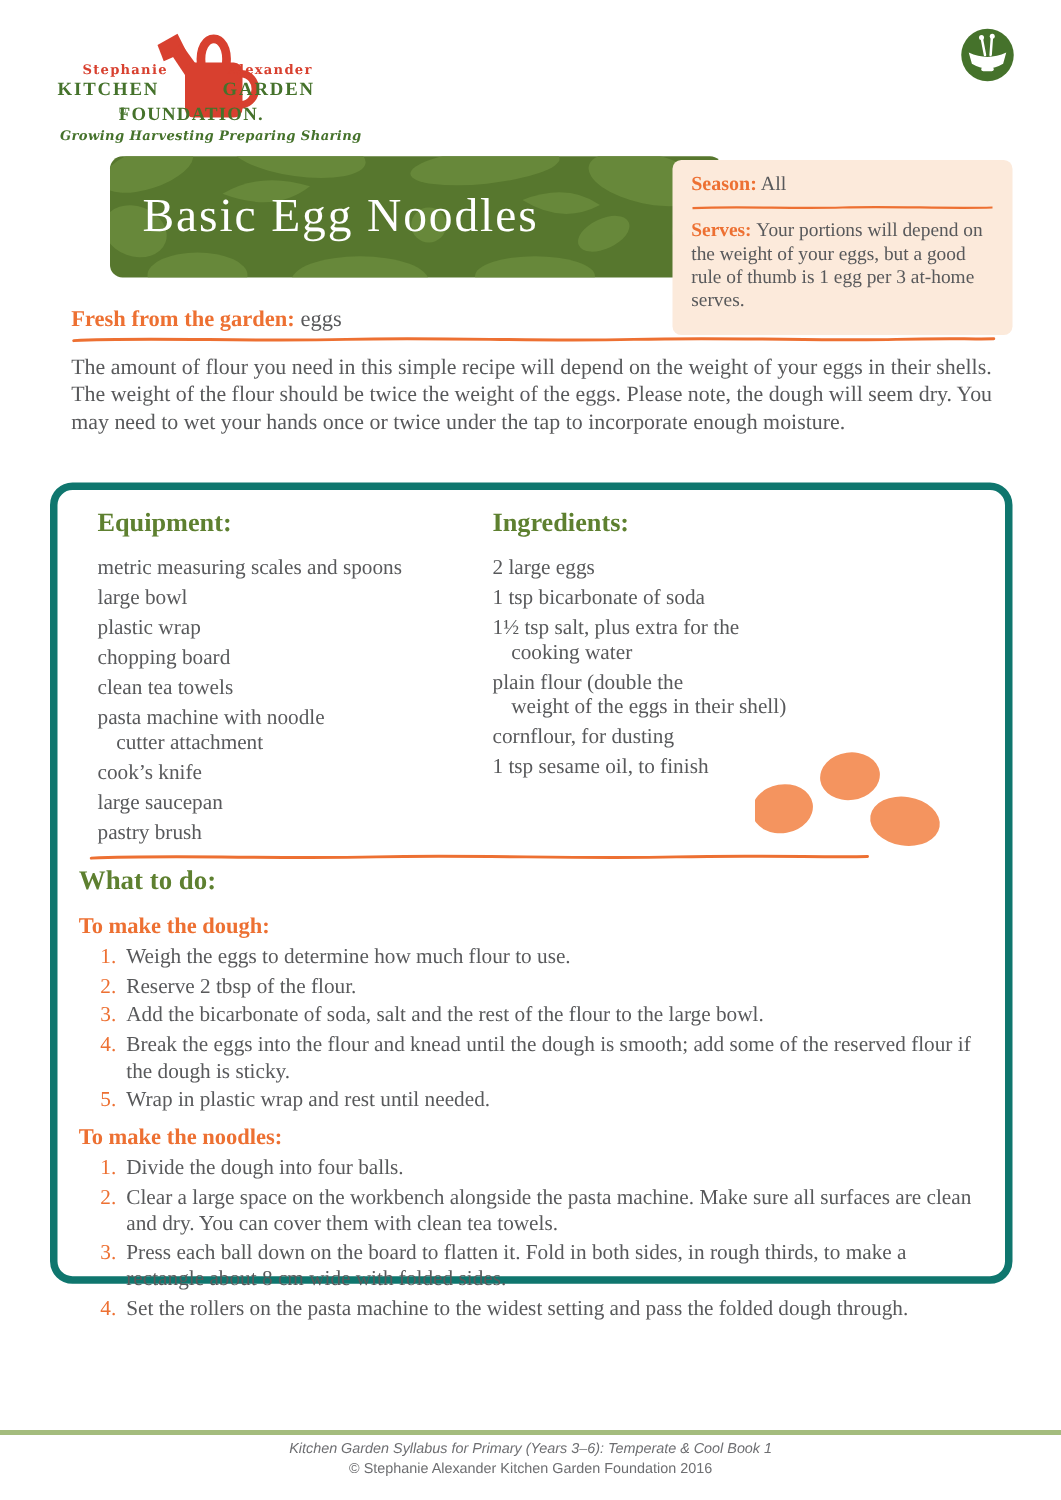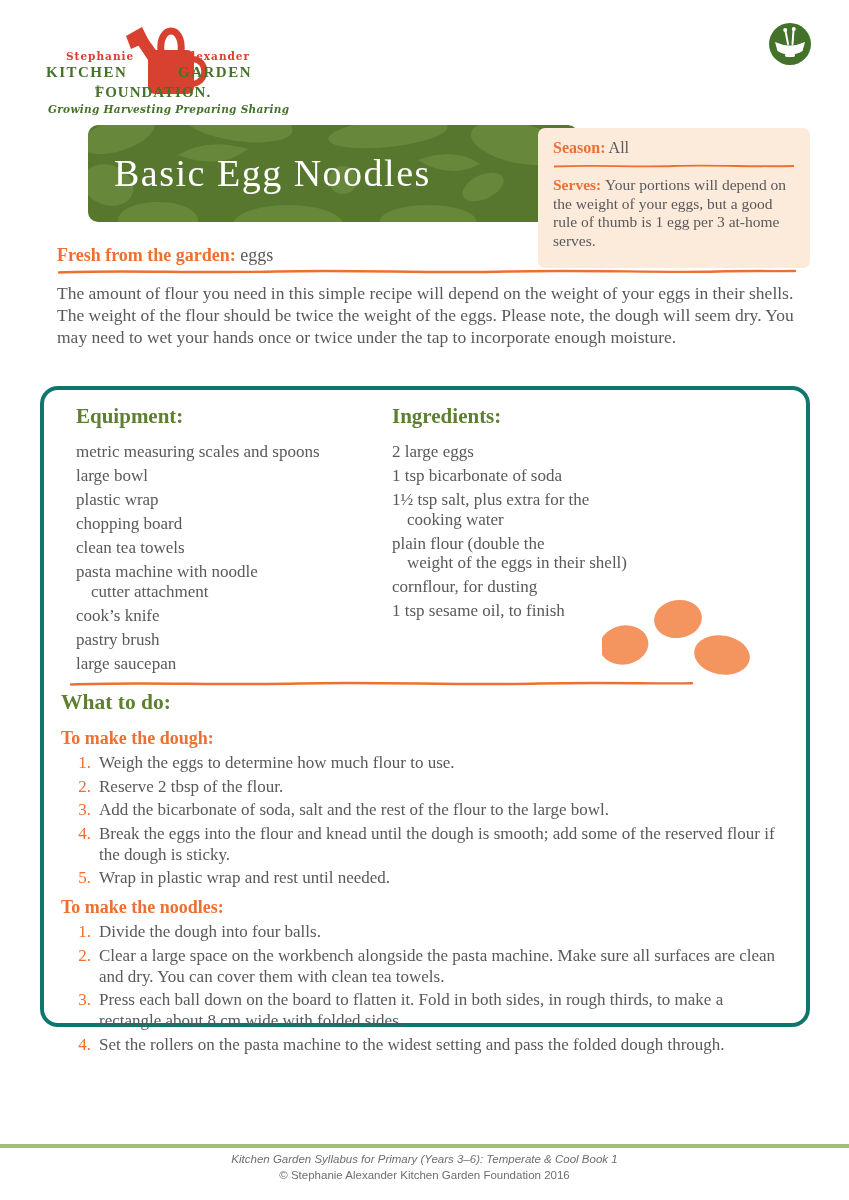--- a/index.html
+++ b/index.html
@@ -46,21 +46,21 @@
   
   .fresh-row { left:57px; top:245px; font-size:18px; }
   .fresh-label { color:#ed7032; font-weight:bold; }
   .fresh-value { color:#58595b; }
   .divider-1 { left:57px; top:268px; }
 
   
   .intro { left:57px; top:283px; width:750px; font-size:17.5px; line-height:21.8px; color:#58595b; }
 
   
-  .recipe-box { left:40px; top:386px; width:770px; height:641px; border:4px solid #0f766e; border-radius:18px; }
+  .recipe-box { left:40px; top:386px; width:770px; height:641px; border:6px solid #0f766e; border-radius:18px; }
   .col-heading { font-size:21px; color:#5e8030; }
   .col-equipment { position:absolute; left:32px; top:14px; width:300px; }
   .col-ingredients { position:absolute; left:348px; top:14px; width:292px; }
   .plain-list { list-style:none; margin-top:13px; }
   .plain-list li { font-size:17px; line-height:19.5px; margin-bottom:4.5px; color:#58595b;
                    white-space:pre-line; padding-left:15px; text-indent:-15px; }
   .eggs-illo { position:absolute; left:558px; top:190px; }
   .box-divider { position:absolute; left:25px; top:290px; }
 
   .what-heading { position:absolute; left:17px; top:300px; font-size:21.5px; color:#5e8030; }
@@ -161,22 +161,22 @@
       <ul class="plain-list">
 
       <li>metric measuring scales and spoons</li>
           <li>large bowl</li>
           <li>plastic wrap</li>
           <li>chopping board</li>
           <li>clean tea towels</li>
           <li>pasta machine with noodle
 cutter attachment</li>
           <li>cook’s knife</li>
+          <li>large saucepan</li>
           <li>pastry brush</li>
-          <li>large saucepan</li>
         </ul>
     </div>
 
     <div class="col-ingredients">
       <h2 class="col-heading">Ingredients:</h2>
       <ul class="plain-list">
 
       <li>2 large eggs</li>
           <li>1 tsp bicarbonate of soda</li>
           <li>1½ tsp salt, plus extra for the

